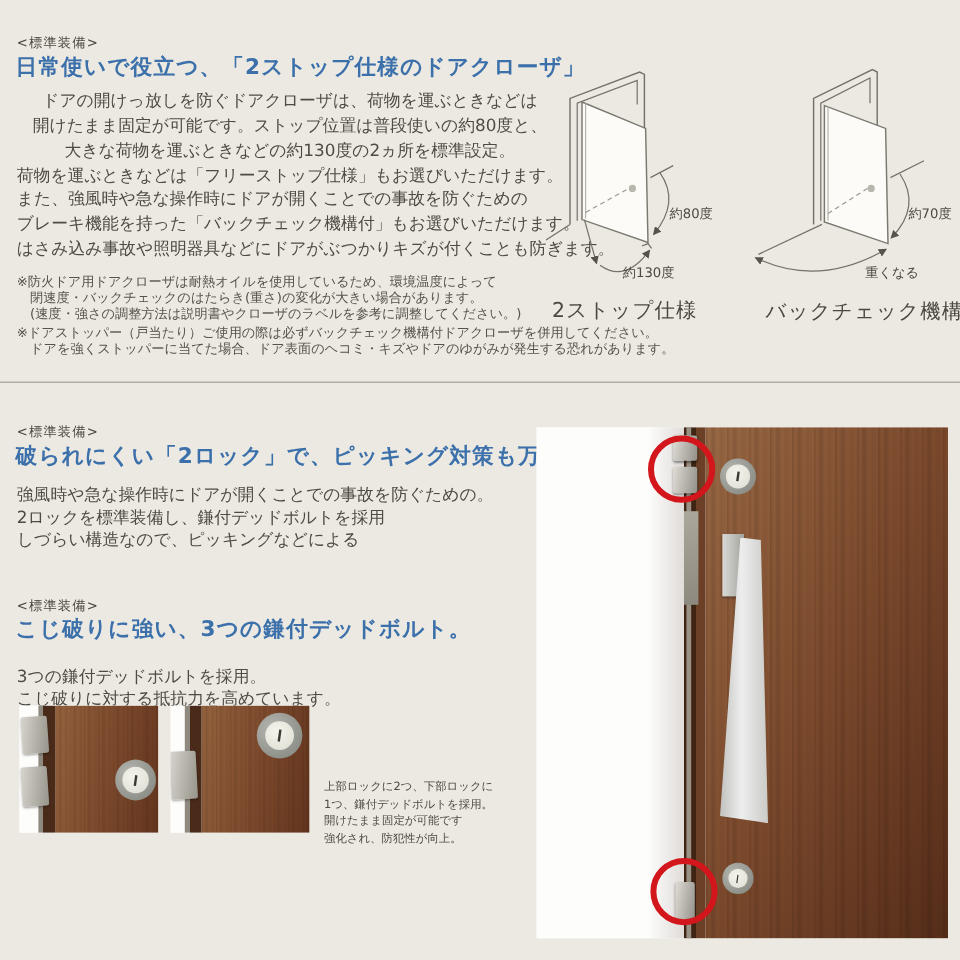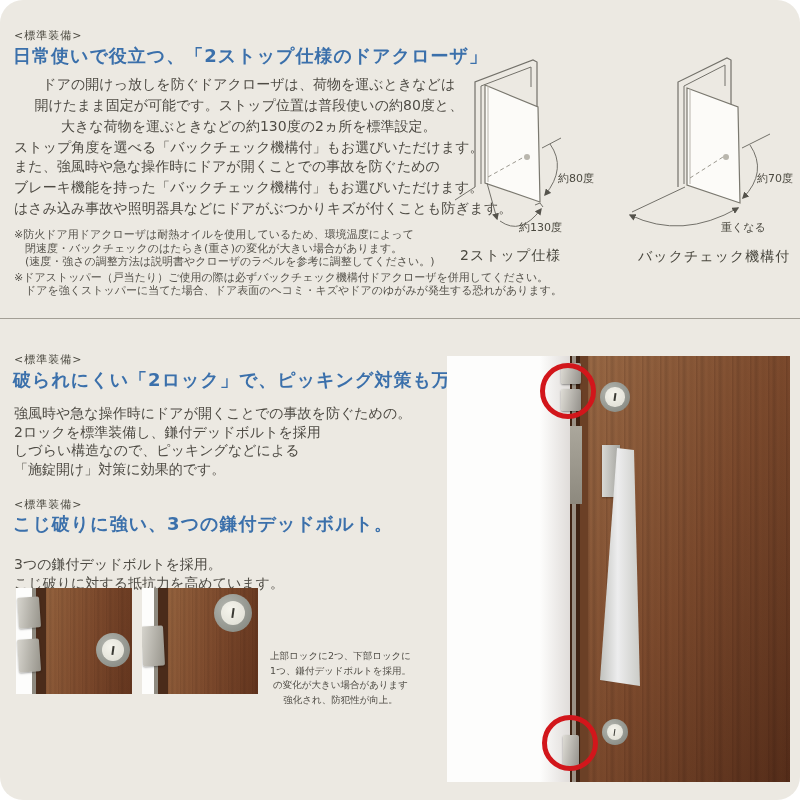--- a/index.html
+++ b/index.html
@@ -1,32 +1,32 @@
 <!DOCTYPE html>
 <html><head>
 <meta charset="utf-8">
 <style>
   html,body{margin:0;padding:0;}
   .page{position:relative;width:800px;height:800px;background:#ece9e2;overflow:hidden;
-        font-family:"DejaVu Sans","Liberation Sans",sans-serif;color:#4e4b44;border-radius:23px;}
+        font-family:"DejaVu Sans","Liberation Sans",sans-serif;color:#4e4b44;}
   .tag{position:absolute;font-size:11px;letter-spacing:1px;color:#4a483f;white-space:nowrap;}
   .title{position:absolute;margin:0;font-size:18px;font-weight:bold;letter-spacing:1px;
          color:#3b70ab;white-space:nowrap;}
   .para{position:absolute;font-size:14px;line-height:21px;white-space:nowrap;}
   .body2{position:absolute;font-size:14px;line-height:18.5px;white-space:nowrap;}
   .notes{position:absolute;font-size:11px;line-height:13.5px;color:#55524b;white-space:nowrap;}
   .notes .gap{margin-top:2px;}
   .divider{position:absolute;left:0;top:318px;width:800px;height:1px;background:#a39f96;}
 
   
   .diagram{position:absolute;}
   #diag1{left:455px;top:55px;width:195px;height:215px;}
   #diag2{left:620px;top:50px;width:180px;height:220px;}
   .dlabel{position:absolute;font-size:11px;color:#4a483f;white-space:nowrap;}
-  .dcaption{position:absolute;font-size:14px;letter-spacing:1px;color:#4a483f;white-space:nowrap;}
+  .dcaption{position:absolute;font-size:17px;letter-spacing:1px;color:#4a483f;white-space:nowrap;}
   #d1-l80{left:103px;top:116px;}
   #d1-l130{left:64px;top:165px;}
   #d1-cap{left:5px;top:192px;width:115px;}
   #d2-l70{left:137px;top:121px;}
   #d2-weight{left:101px;top:170px;}
   #d2-cap{left:18px;top:198px;width:148px;}
 
   
   .photo{position:absolute;top:588px;width:116px;height:106px;background:#fdfdfc;overflow:hidden;}
   #photo1{left:16px;} #photo2{left:142px;}
@@ -46,21 +46,21 @@
   .cyl{position:absolute;border-radius:50%;
        background:radial-gradient(circle at 35% 35%, #b4b6af, #7f827b);}
   #photo1 .cyl{left:80px;top:45px;width:34px;height:34px;}
   #photo2 .cyl{left:72px;top:6px;width:38px;height:38px;}
   .cylface{position:absolute;left:18%;top:18%;width:64%;height:64%;border-radius:50%;
            background:radial-gradient(circle at 40% 35%, #f5f4ec, #dddcd2);}
   .slit{position:absolute;left:46%;top:30%;width:9%;height:40%;background:#3a3a34;transform:rotate(8deg);}
 
   
   .photocap{position:absolute;left:270px;top:649px;font-size:9.5px;line-height:14.5px;
-            color:#4e4b44;white-space:nowrap;text-align:center;}
+            color:#4e4b44;white-space:nowrap;}
 
   
   #doorphoto{position:absolute;left:447px;top:356px;width:343px;height:426px;background:#fdfdfc;overflow:hidden;}
   #doorphoto .wallshadow{position:absolute;left:93px;top:0;bottom:0;width:30px;
       background:linear-gradient(90deg,rgba(90,70,60,0) ,rgba(90,70,60,0.18));}
   #doorphoto .bigwood{position:absolute;left:141px;right:0;top:0;bottom:0;
     background:
       repeating-linear-gradient(90deg, rgba(50,22,10,0.20) 0px, rgba(50,22,10,0) 3px,
         rgba(25,10,4,0.14) 6px, rgba(50,22,10,0) 10px, rgba(95,55,30,0.16) 13px, rgba(50,22,10,0) 18px),
       linear-gradient(115deg,#9a6a46 0%,#7c4a2d 50%,#542c19 100%);}
@@ -92,21 +92,21 @@
 <div class="page">
 
   <section>
     <div class="tag" style="left:14px;top:28px;">&lt;標準装備&gt;</div>
     <h1 class="title" style="left:13px;top:44px;">日常使いで役立つ、「2ストップ仕様のドアクローザ」</h1>
 
     <div class="para" style="left:14px;top:74px;text-align:center;">
       <div>ドアの開けっ放しを防ぐドアクローザは、荷物を運ぶときなどは</div>
       <div>開けたまま固定が可能です。ストップ位置は普段使いの約80度と、</div>
       <div>大きな荷物を運ぶときなどの約130度の2ヵ所を標準設定。</div>
-      <div>ストップ角度を選べる「バックチェック機構付」もお選びいただけます。</div>
+      <div>荷物を運ぶときなどは「フリーストップ仕様」もお選びいただけます。</div>
     </div>
 
     <div class="para" style="left:14px;top:156px;">
       <div>また、強風時や急な操作時にドアが開くことでの事故を防ぐための</div>
       <div>ブレーキ機能を持った「バックチェック機構付」もお選びいただけます。</div>
       <div>はさみ込み事故や照明器具などにドアがぶつかりキズが付くことも防ぎます。</div>
     </div>
 
     <div class="notes" style="left:14px;top:228px;">
       <div>※防火ドア用ドアクローザは耐熱オイルを使用しているため、環境温度によって</div>
@@ -179,21 +179,20 @@
 
   <div class="divider"></div>
 
   <section>
     <div class="tag" style="left:14px;top:352px;">&lt;標準装備&gt;</div>
     <h1 class="title" style="left:13px;top:368px;">破られにくい「2ロック」で、ピッキング対策も万全。</h1>
     <div class="body2" style="left:14px;top:404px;">
       <div>強風時や急な操作時にドアが開くことでの事故を防ぐための。</div>
       <div>2ロックを標準装備し、鎌付デッドボルトを採用</div>
       <div>しづらい構造なので、ピッキングなどによる</div>
-      <div>「施錠開け」対策に効果的です。</div>
     </div>
 
     <div class="tag" style="left:14px;top:497px;">&lt;標準装備&gt;</div>
     <h1 class="title" style="left:13px;top:512px;">こじ破りに強い、3つの鎌付デッドボルト。</h1>
     <div class="body2" style="left:14px;top:523px;margin-top:32px;">
       <div>3つの鎌付デッドボルトを採用。</div>
       <div>こじ破りに対する抵抗力を高めています。</div>
     </div>
 
     <div class="photo" id="photo1">
@@ -215,21 +214,21 @@
       <div class="cyl">
         <div class="cylface">
           <div class="slit"></div>
         </div>
       </div>
     </div>
 
     <div class="photocap">
       <div>上部ロックに2つ、下部ロックに</div>
       <div>1つ、鎌付デッドボルトを採用。</div>
-      <div>の変化が大きい場合があります</div>
+      <div>開けたまま固定が可能です</div>
       <div>強化され、防犯性が向上。</div>
     </div>
 
     <div id="doorphoto">
       <div class="wallshadow"></div>
       <div class="bigwood"></div>
       <div class="bigedge"></div>
       <div class="metalline"></div>
       <div class="lockcase"></div>
       <div class="bigbolt tb1"></div>

